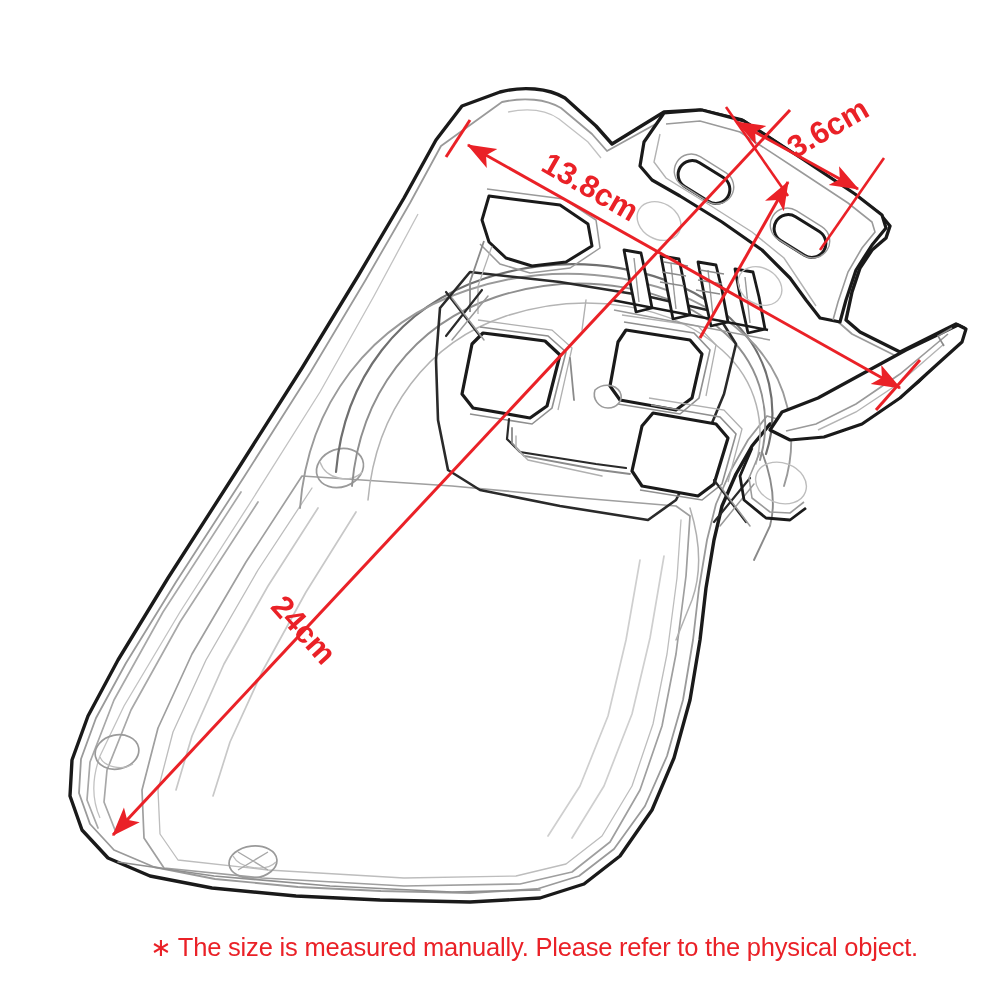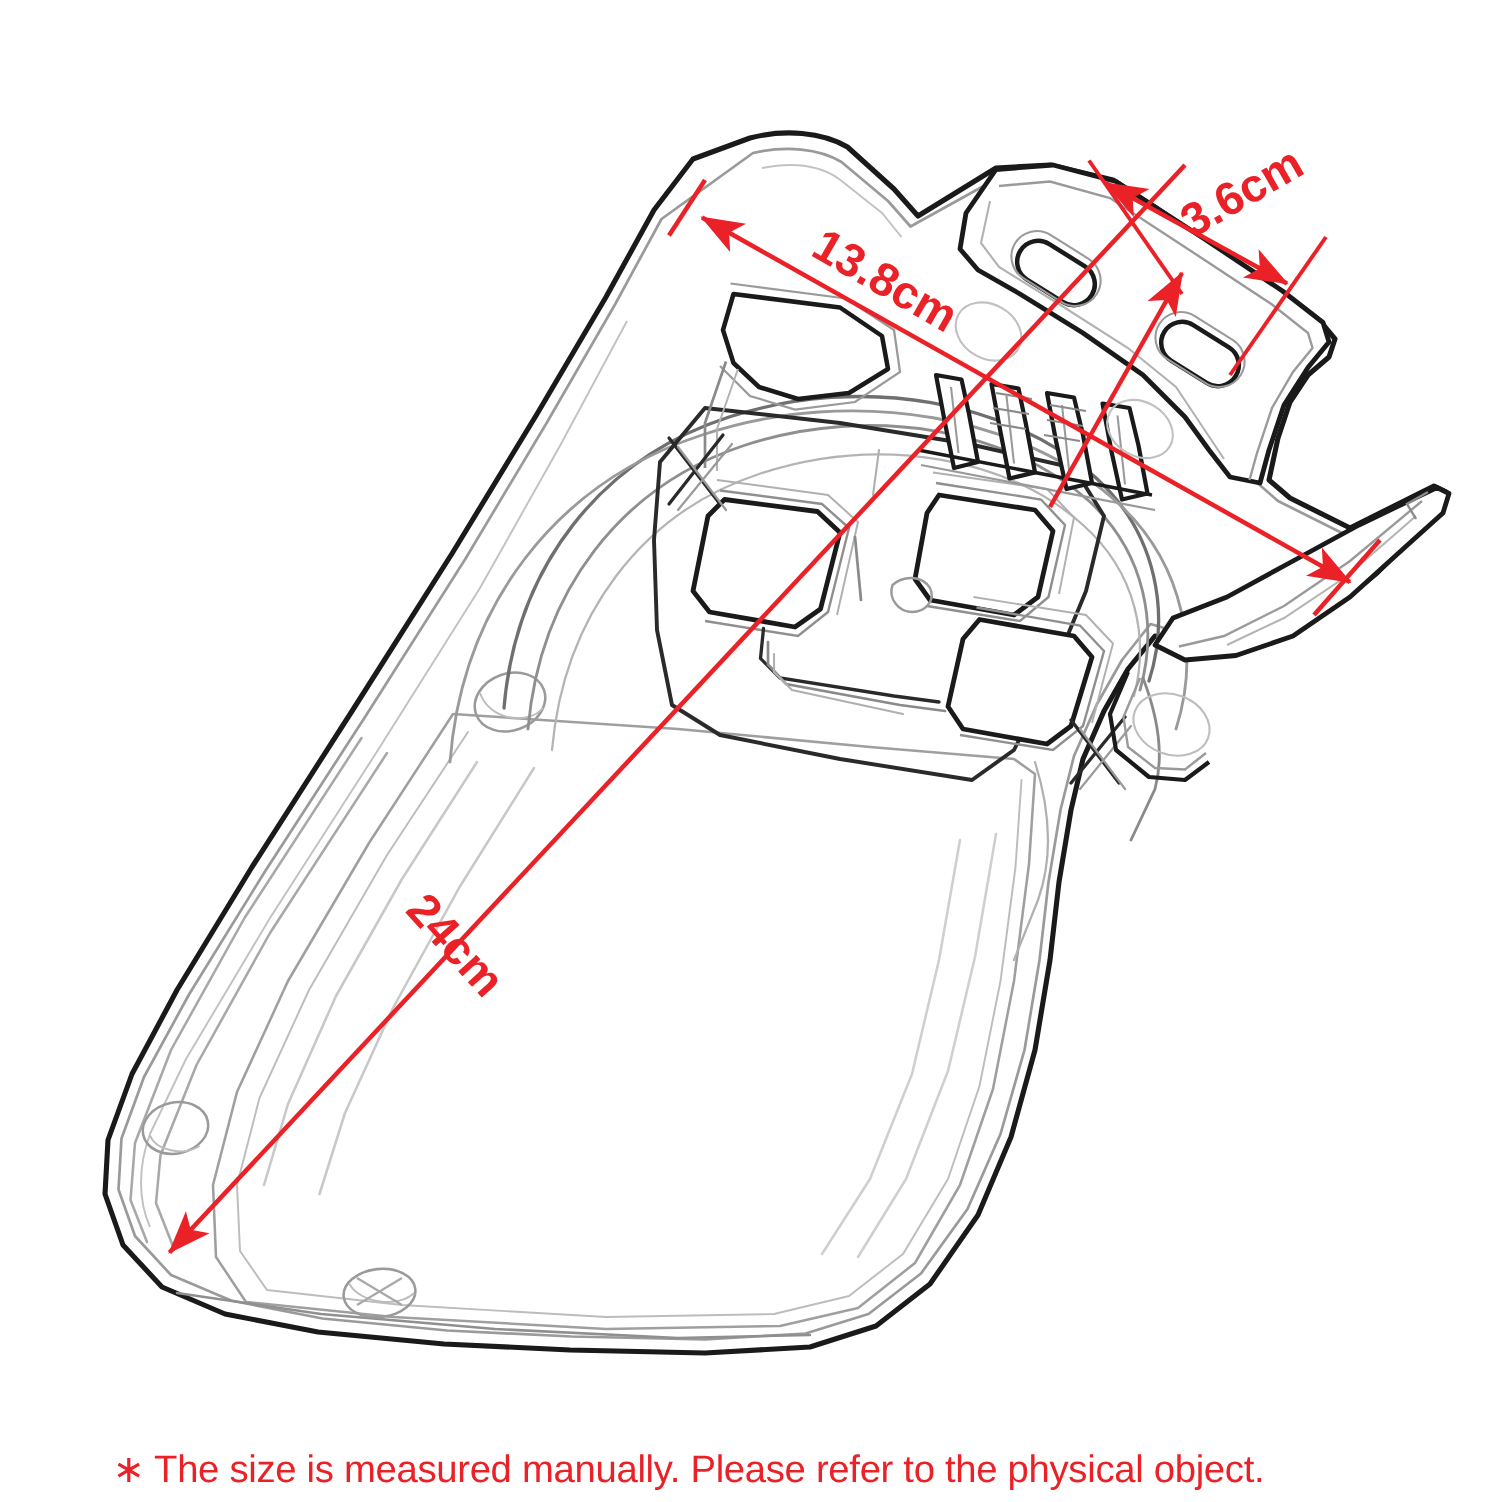--- a/index.html
+++ b/index.html
@@ -22,27 +22,26 @@
     left: 0;
     top: 0;
     width: 1001px;
     height: 1001px;
   }
   .caption {
     position: absolute;
     left: 0;
     top: 932px;
     width: 918px;
-    text-align: center;
+    text-align: right;
     font-size: 25.5px;
     letter-spacing: -0.2px;
     color: #ea2127;
     font-family: "Liberation Sans", sans-serif;
     white-space: nowrap;
-    margin-top: 32px;
   }
   text.dim {
     font-family: "Liberation Sans", sans-serif;
     font-weight: bold;
     fill: #ea2127;
   }
 </style>
 </head>
 <body>
 

